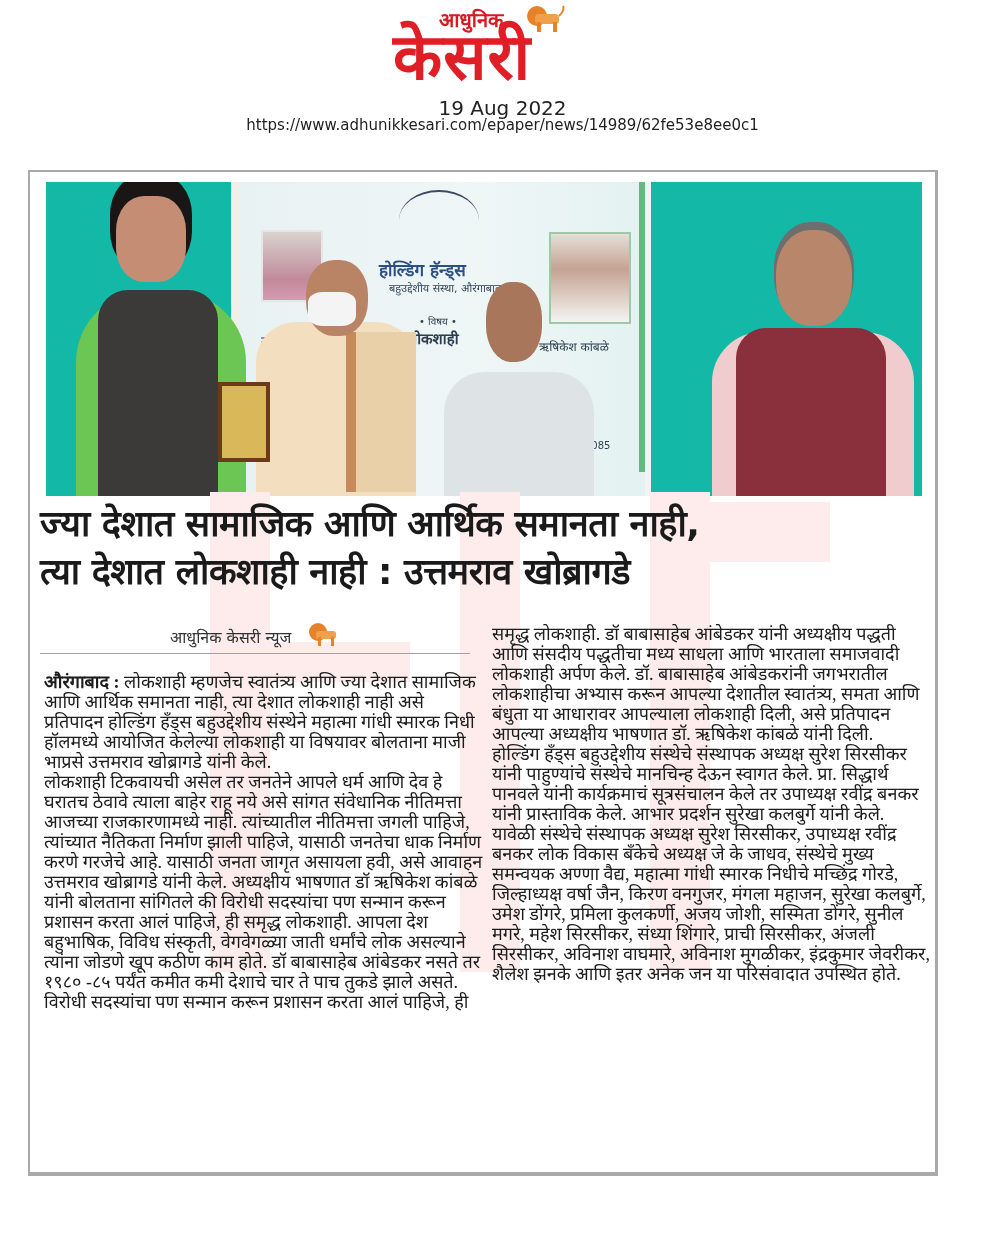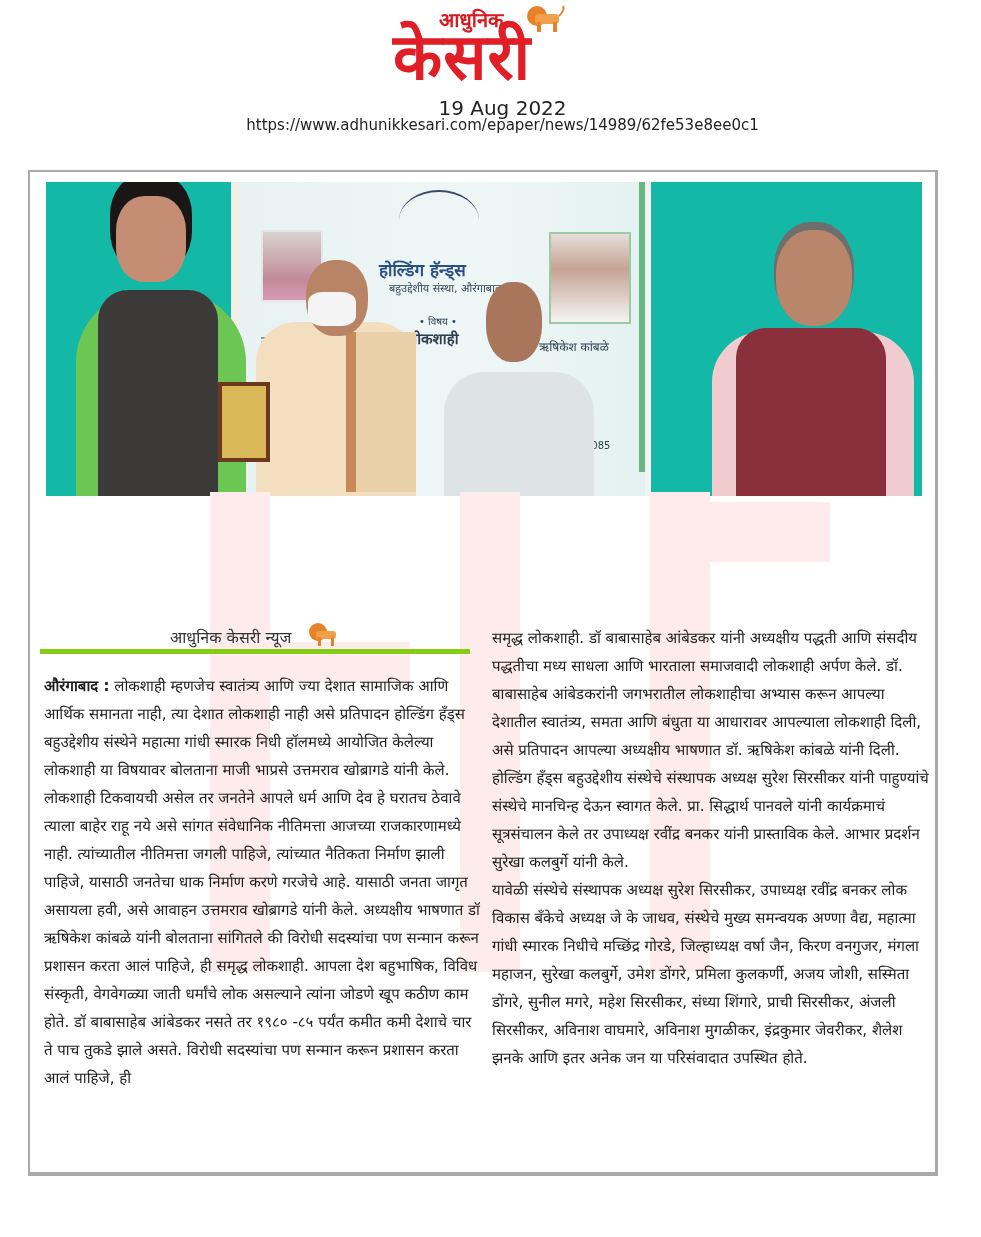--- a/index.html
+++ b/index.html
@@ -49,26 +49,26 @@
   .p4-head { left: 730px; top: 48px; width: 76px; height: 96px; background: #b7866b; border-radius: 45%; box-shadow: 0 -6px 0 2px #6e6e6e; }
 
   
   .watermark { position: absolute; left: 160px; top: 320px; width: 740px; height: 520px; pointer-events: none; }
   .wm-block { position: absolute; background: #fdeceb; }
 
   
   .headline { position: absolute; left: 10px; top: 328px; width: 890px; font-family: "DejaVu Sans", sans-serif; font-weight: bold; font-size: 36px; line-height: 48px; color: #1a1a1a; letter-spacing: -0.5px; }
 
   
-  .byline { position: absolute; left: 10px; top: 448px; width: 430px; height: 34px; border-bottom: 5px solid #84cc16; }
+  .byline { position: absolute; left: 10px; top: 448px; width: 430px; height: 34px; border-bottom: 1px solid #84cc16; }
   .byline-text { position: absolute; left: 130px; top: 6px; font-size: 16px; color: #333; }
   .byline-lion { position: absolute; left: 268px; top: 2px; width: 34px; height: 26px; }
 
   
-  .col { position: absolute; font-size: 15px; line-height: 28px; color: #1c1c1c; white-space: pre-line; }
+  .col { position: absolute; font-size: 18px; line-height: 20px; color: #1c1c1c; white-space: pre-line; font-family: Liberation Serif, serif; }
   .col-left { left: 14px; top: 500px; width: 440px; }
   .col-right { left: 462px; top: 452px; width: 440px; }
   .dateline { font-weight: bold; }
 </style>
 </head>
 <body>
 
 <div class="masthead">
   <div class="brand">
     <span class="brand-small">आधुनिक</span>
@@ -117,20 +117,24 @@
   </div>
 
   <div class="watermark">
     <div class="wm-block" style="left:20px;top:0;width:60px;height:480px;"></div>
     <div class="wm-block" style="left:270px;top:0;width:60px;height:480px;"></div>
     <div class="wm-block" style="left:460px;top:0;width:60px;height:480px;"></div>
     <div class="wm-block" style="left:520px;top:10px;width:120px;height:60px;"></div>
     <div class="wm-block" style="left:20px;top:150px;width:200px;height:40px;"></div>
   </div>
 
+  <div class="headline">
+    <div>ज्या देशात सामाजिक आणि आर्थिक समानता नाही,</div>
+    <div>त्या देशात लोकशाही नाही : उत्तमराव खोब्रागडे</div>
+  </div>
 
   <div class="byline">
     <span class="byline-text">आधुनिक केसरी न्यूज</span>
     <svg class="byline-lion" viewBox="0 0 34 26">
       <ellipse cx="10" cy="10" rx="9" ry="9" fill="#e8822a"></ellipse>
       <rect x="8" y="9" width="20" height="8" rx="3" fill="#f0a04a"></rect>
       <rect x="10" y="15" width="3" height="9" fill="#e8822a"></rect>
       <rect x="23" y="15" width="3" height="9" fill="#e8822a"></rect>
     </svg>
   </div>

